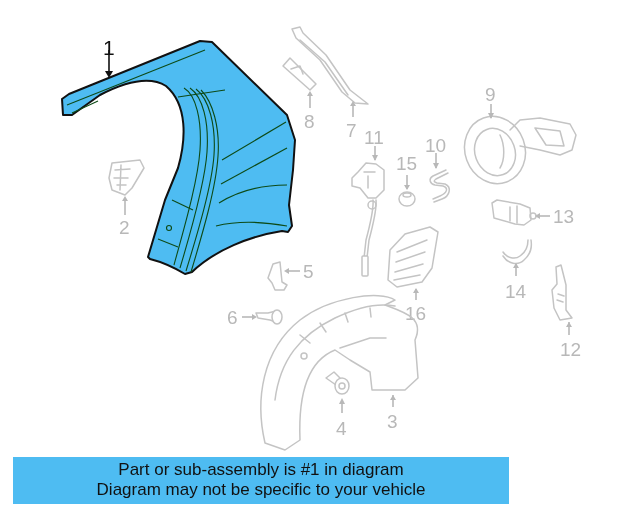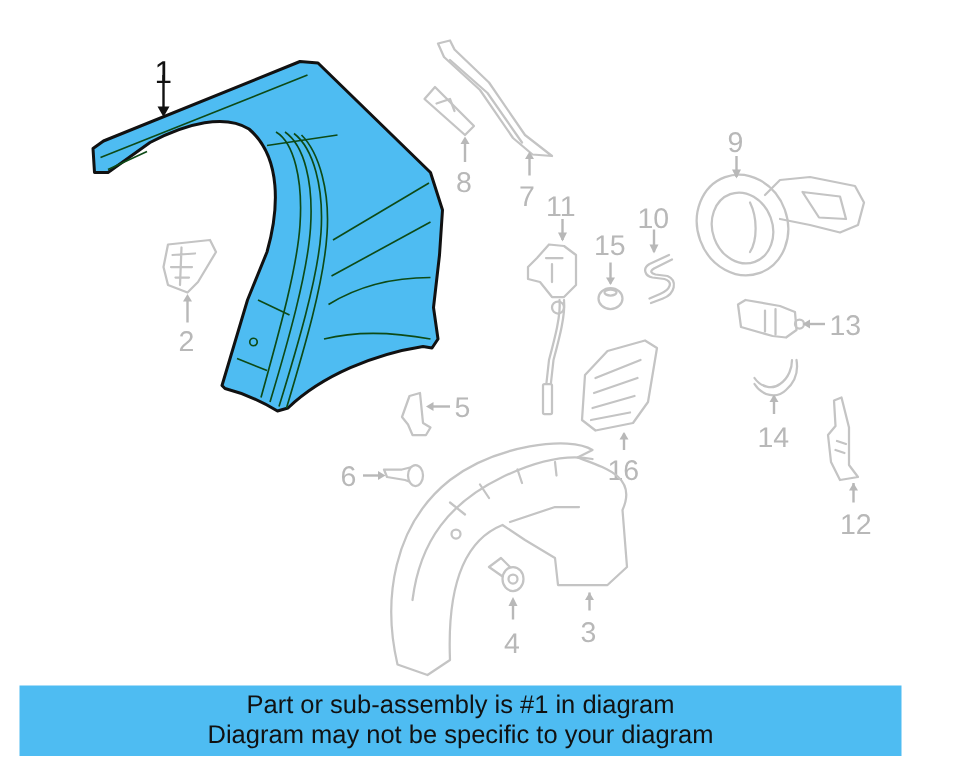--- a/index.html
+++ b/index.html
@@ -7,21 +7,21 @@
          font-family: "Liberation Sans", sans-serif; }
   #diagram { position: absolute; left: 0; top: 0; width: 640px; height: 455px; }
   .callout { font-family: "Liberation Sans", sans-serif; font-size: 19px; fill: #b8b8b8; }
   .callout-main { font-family: "Liberation Sans", sans-serif; font-size: 21px; fill: #111111; }
   .ghost { fill: none; stroke: #c4c4c4; stroke-width: 1.5; stroke-linejoin: round; stroke-linecap: round; }
   .ghost-fill { fill: #ffffff; stroke: #c4c4c4; stroke-width: 1.5; stroke-linejoin: round; }
   .lead { stroke: #b8b8b8; stroke-width: 1.6; fill: none; }
   .lead-main { stroke: #111; stroke-width: 1.6; fill: none; }
   .panel { stroke: #111; stroke-width: 2; stroke-linejoin: round; }
   .crease { stroke: #0d4a16; stroke-width: 1.1; fill: none; }
-  #banner { position: absolute; left: 13px; top: 457px; width: 588px; height: 47px;
+  #banner { position: absolute; left: 13px; top: 457px; width: 496px; height: 47px;
             background: #4ebcf2; color: #111; text-align: center; font-size: 17px; line-height: 20px;
             padding-top: 3px; box-sizing: border-box; }
   #banner div { white-space: nowrap; }
 </style>
 </head>
 <body>
 
 <svg id="diagram" viewBox="0 0 640 455" xmlns="http://www.w3.org/2000/svg">
 
   <g>
@@ -176,14 +176,14 @@
     <ellipse class="ghost-fill" cx="342" cy="386" rx="7" ry="8"></ellipse>
     <ellipse class="ghost" cx="342" cy="386" rx="3" ry="3"></ellipse>
   </g>
   <line class="lead" x1="342" y1="400" x2="342" y2="413"></line>
   <path d="M339,404 L342,398 L345,404 Z" fill="#b8b8b8"></path>
   <text class="callout" x="336" y="435">4</text>
 </svg>
 
 <div id="banner">
   <div>Part or sub-assembly is #1 in diagram</div>
-  <div>Diagram may not be specific to your diagram</div>
+  <div>Diagram may not be specific to your vehicle</div>
 </div>
 
 </body></html>

